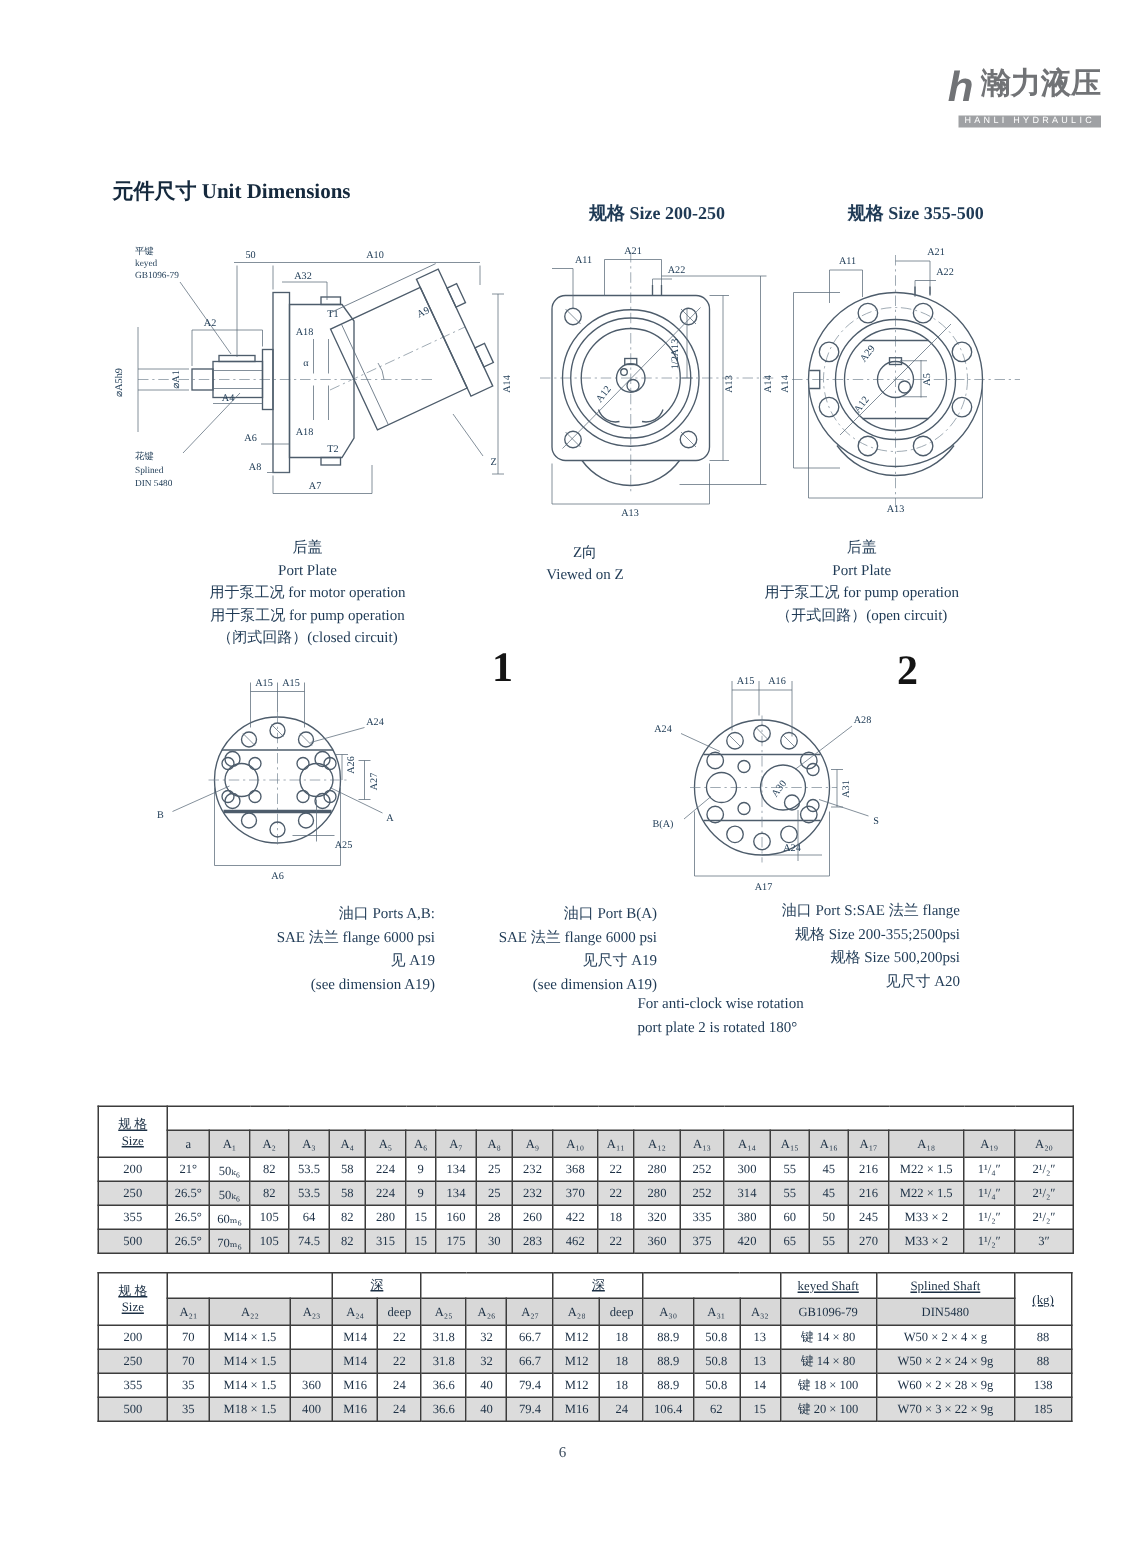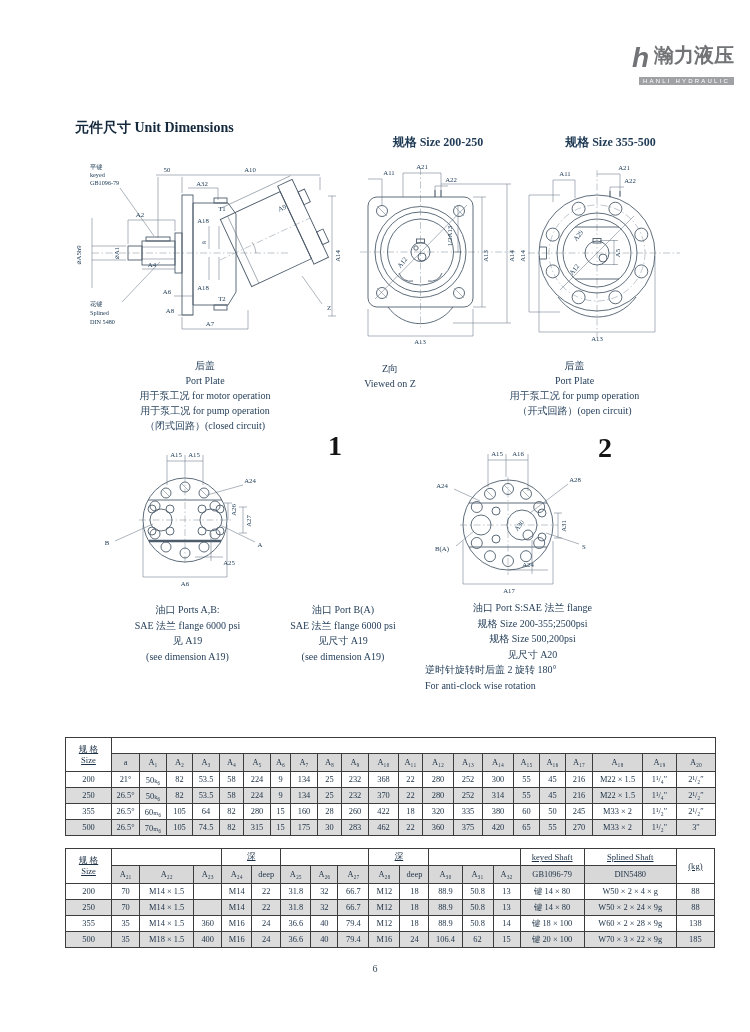--- a/index.html
+++ b/index.html
@@ -12,21 +12,21 @@
              font-family:"Liberation Sans","DejaVu Sans",sans-serif;}
   .logo-cn{font-size:20px;font-weight:bold;font-family:"DejaVu Sans","Liberation Sans",sans-serif;}
   .logo-en{margin-top:2px;display:inline-block;background:#9fa1a4;color:#fff;font-size:6px;
            letter-spacing:2.2px;padding:1px 4px;font-family:"Liberation Sans",sans-serif;}
   
   .doc-title{position:absolute;left:75px;top:119px;font-size:14px;font-weight:bold;color:#15293d;}
   .sec-head{position:absolute;font-size:12px;color:#1f3a55;font-weight:bold;text-align:center;}
   
   .cap{position:absolute;font-size:10px;line-height:1.5;text-align:center;color:#1f3a55;}
   .note{position:absolute;font-size:10px;line-height:1.55;color:#1f3a55;}
-  .note div{text-align:center;}
+  .note div{text-align:right;}
   .note div.left{text-align:left;}
   .bignum{position:absolute;font-size:28px;font-weight:bold;color:#141414;}
   
   svg{position:absolute;overflow:visible;}
   svg text{font-size:6.8px;fill:#24405a;font-family:"Liberation Serif","DejaVu Sans",serif;}
   svg text.sm{font-size:6.2px;}
   .ln{stroke:#4d5c6b;fill:none;stroke-width:0.9;}
   .dim{stroke:#5b6b7a;fill:none;stroke-width:0.5;}
   .cl{stroke:#72818f;fill:none;stroke-width:0.45;stroke-dasharray:7 2.5 1.5 2.5;}
   .thick{stroke-width:2.4;}
@@ -403,22 +403,22 @@
     <div>油口 Port B(A)</div>
     <div>SAE 法兰 flange 6000 psi</div>
     <div>见尺寸 A19</div>
     <div>(see dimension A19)</div>
   </div>
   <div class="note" style="left:425px;top:600px;width:215px;">
     <div>油口 Port S:SAE 法兰 flange</div>
     <div>规格 Size 200-355;2500psi</div>
     <div>规格 Size 500,200psi</div>
     <div>见尺寸 A20</div>
-    <div class="left">逆时针旋转时后盖 2 旋转 180°</div>
     <div class="left">For anti-clock wise rotation</div>
+    <div class="left">port plate 2 is rotated 180°</div>
   </div>
 
   <div class="tblwrap" style="top:737px;">
     <table class="tbl">
       <colgroup>
         <col style="width:46px">
           <col style="width:28px">
           <col style="width:27px">
           <col style="width:26px">
         <col style="width:27px">

